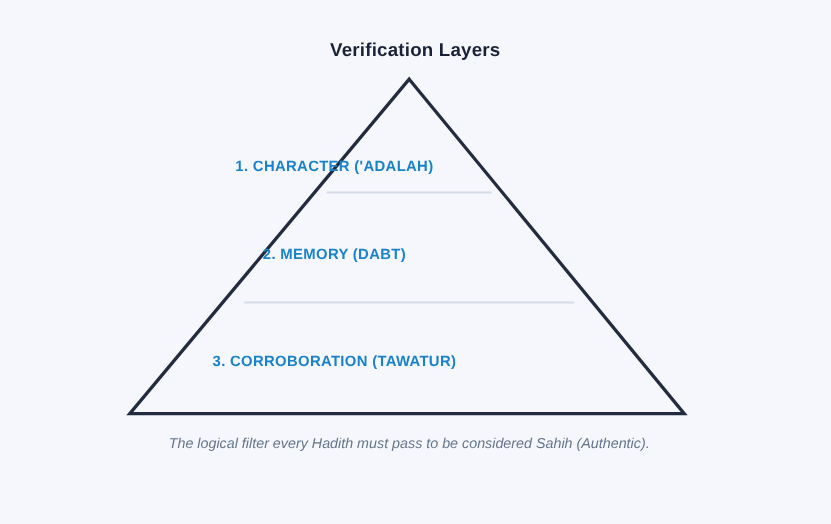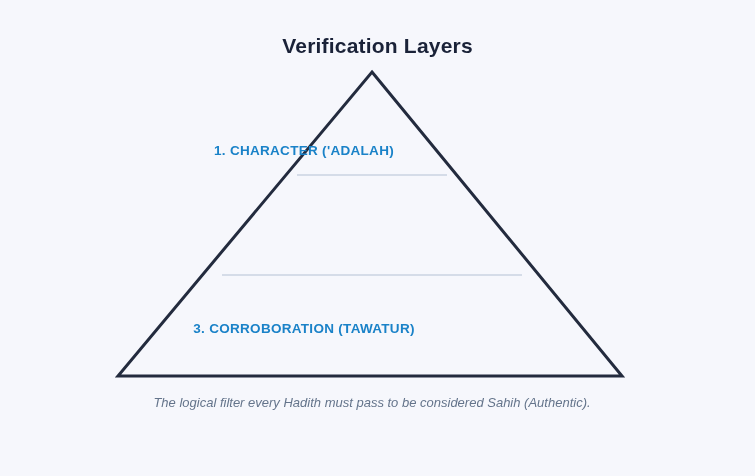--- a/index.html
+++ b/index.html
@@ -21,21 +21,21 @@
     height: 476px;
   }
 
   
   #chart-title {
     position: absolute;
     left: 0;
     top: 33px;
     width: 755px;
     text-align: center;
-    font-size: 21px;
+    font-size: 17px;
     font-weight: bold;
     color: #1a2238;
     letter-spacing: 0.2px;
     line-height: 26px;
     white-space: nowrap;
   }
 
   
   #pyramid-svg {
     position: absolute;
@@ -87,18 +87,19 @@
 
     <polygon id="pyramid-outline" points="372,72 622,376 118,376" fill="none" stroke="#232b3e" stroke-width="3" stroke-linejoin="miter"></polygon>
 
     <line id="divider-1" x1="297" y1="175" x2="447" y2="175" stroke="#d5dce8" stroke-width="2"></line>
 
     <line id="divider-2" x1="222" y1="275" x2="522" y2="275" stroke="#d5dce8" stroke-width="2"></line>
   </svg>
 
   <div class="layer-label" id="layer-label-0">1. CHARACTER ('ADALAH)</div>
 
+  <div class="layer-label" id="layer-label-1">2. MEMORY (DABT)</div>
 
   <div class="layer-label" id="layer-label-2">3. CORROBORATION (TAWATUR)</div>
 
   <div id="chart-caption">The logical filter every Hadith must pass to be considered Sahih (Authentic).</div>
 
 </div>
 
 </body></html>

